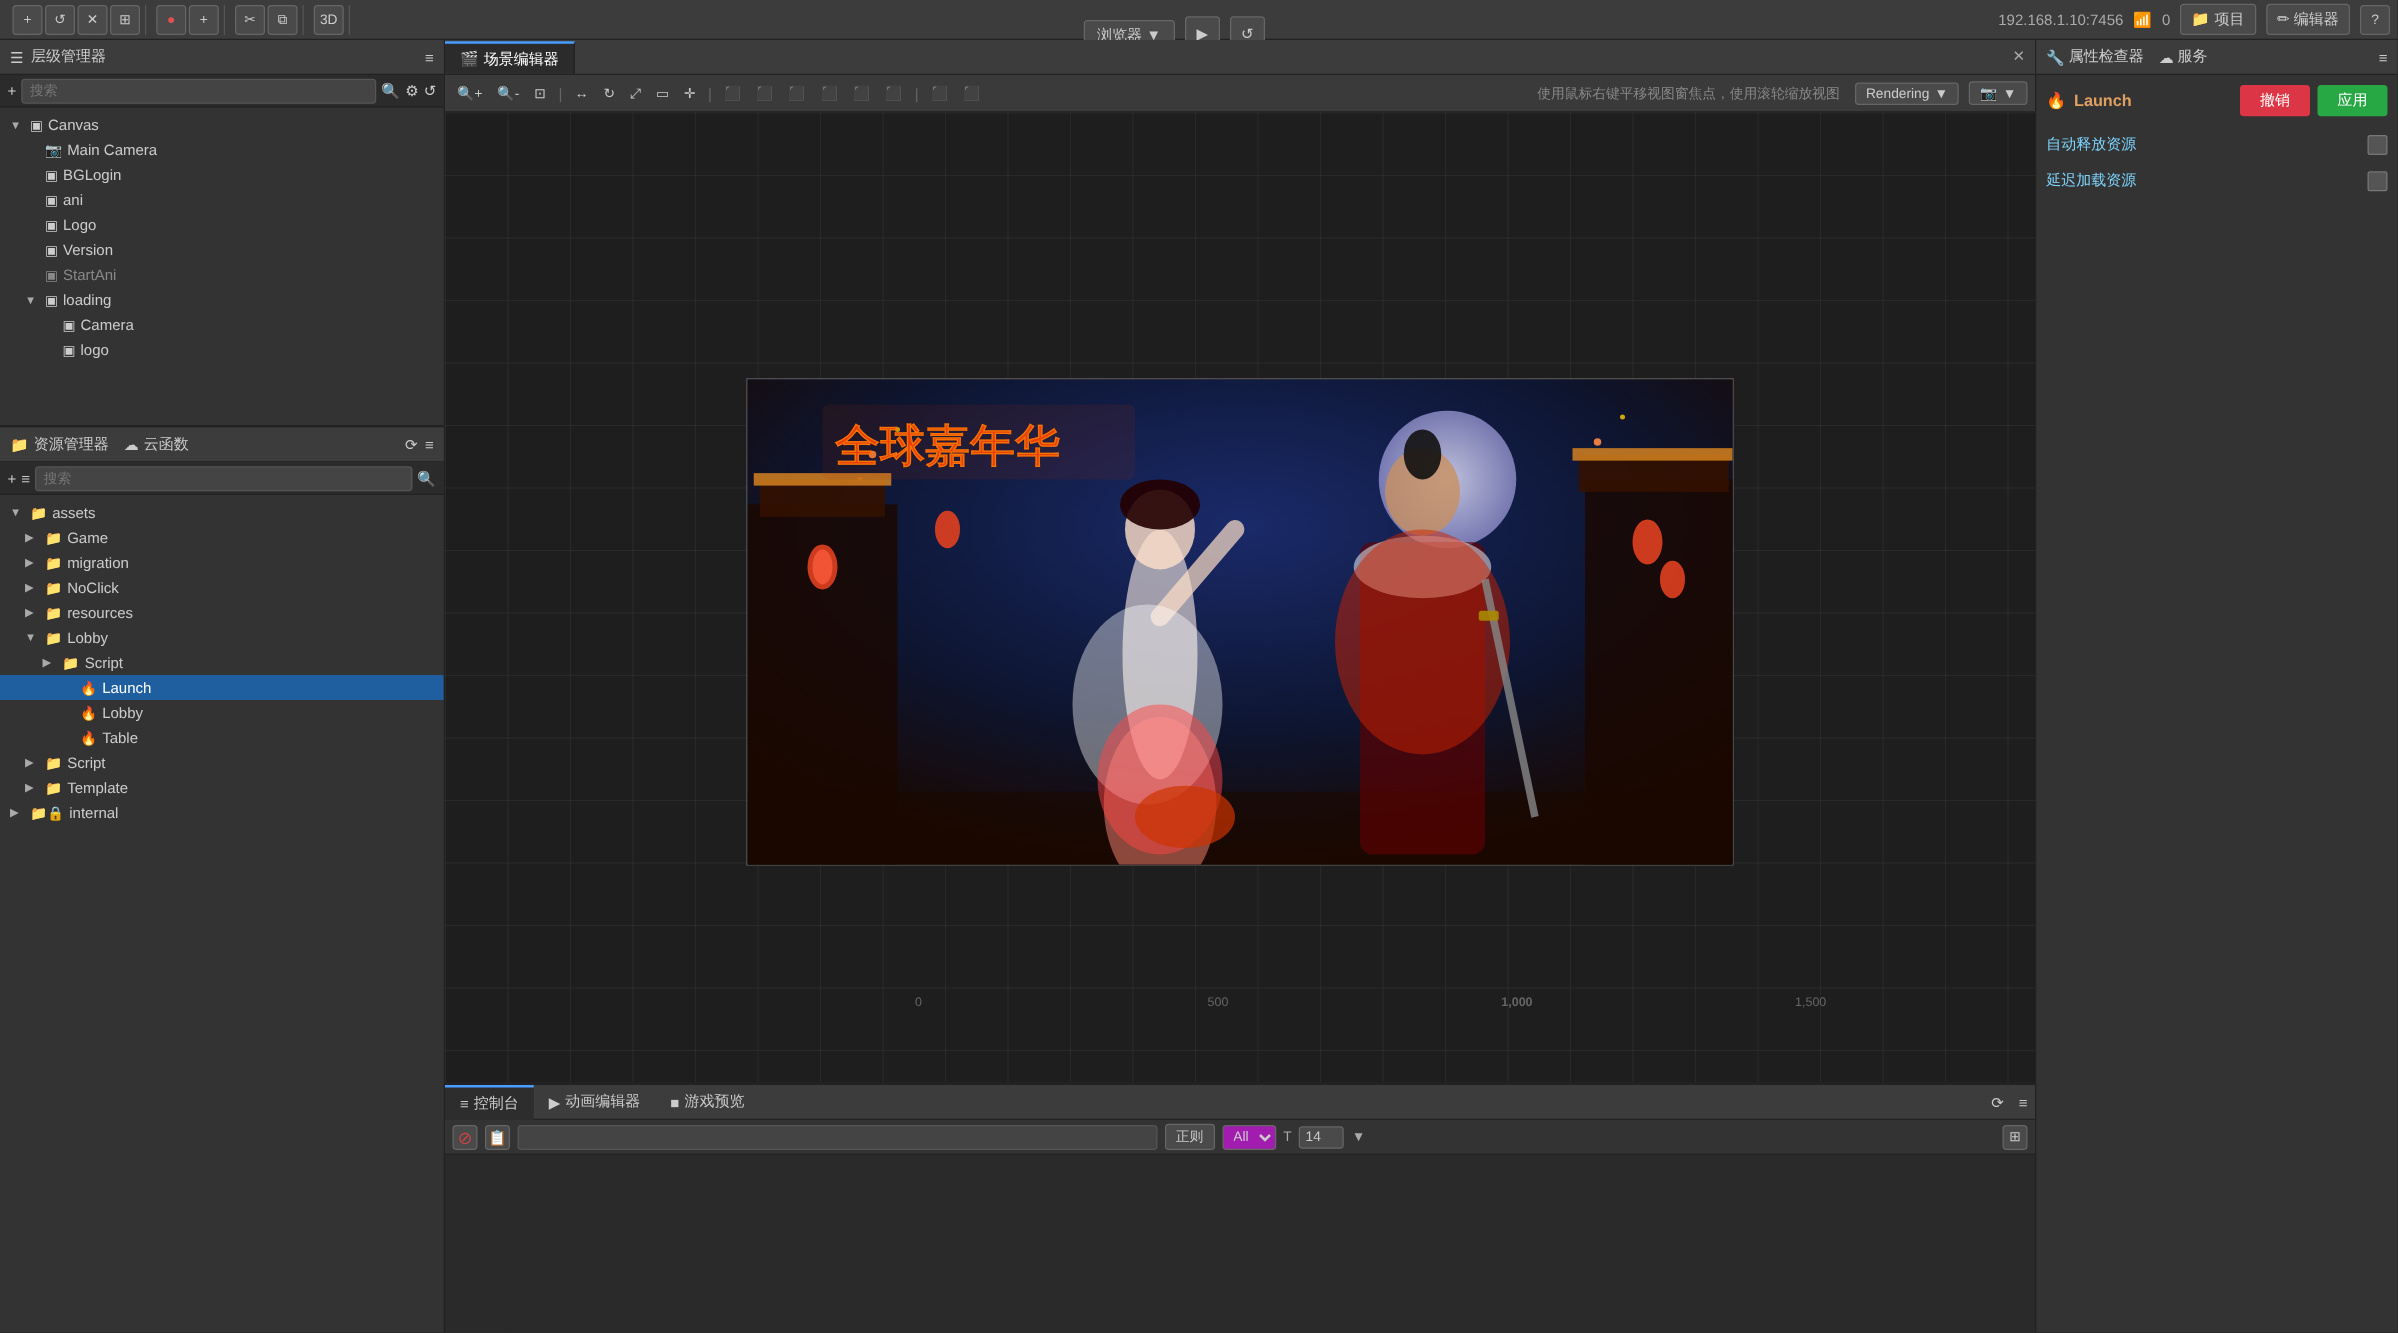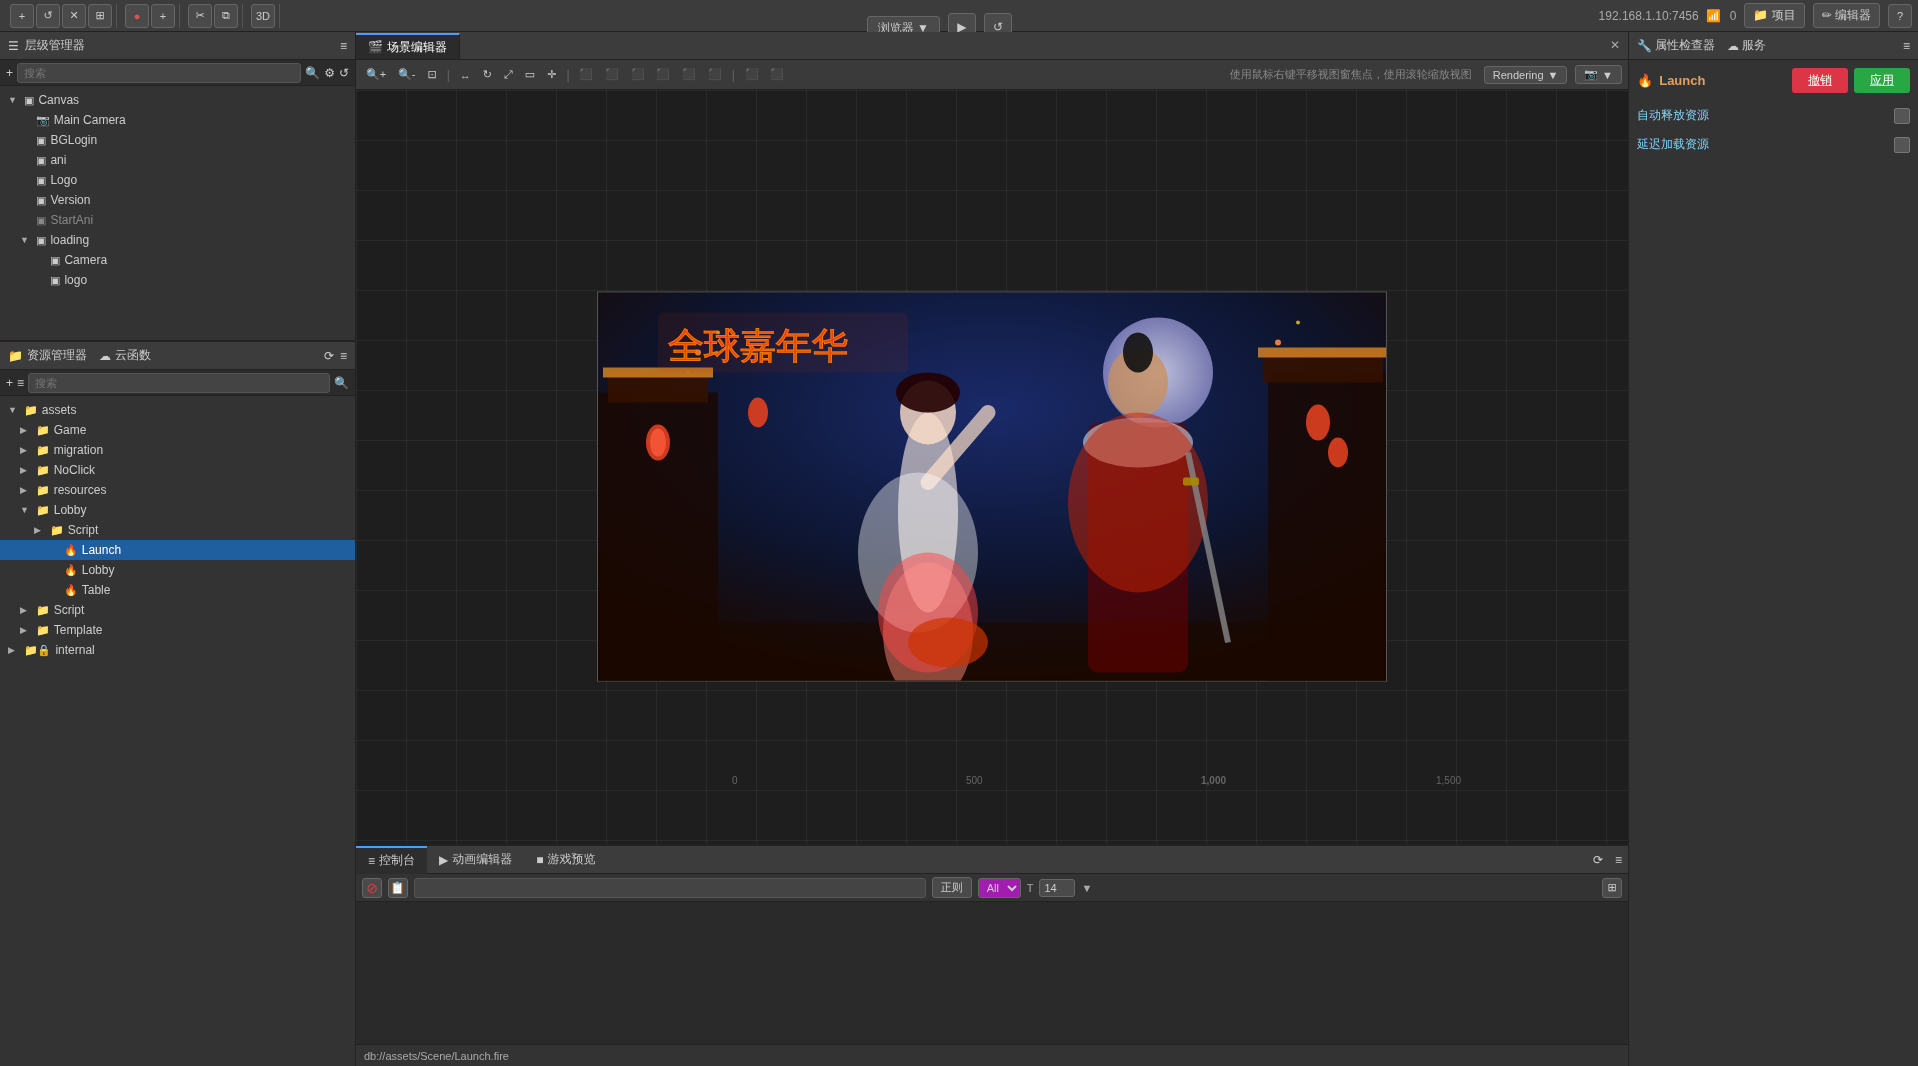--- a/index.html
+++ b/index.html
@@ -925,23 +925,20 @@
         <span style="color:#aaa;font-size:11px;">T</span>
         <input class="console-num-input" type="text" value="14" style="">
         <span style="color:#aaa;font-size:11px;">▼</span>
         <div style="flex:1;"></div>
         <div class="toolbar-btn" style="width:20px;height:20px;">⊞</div>
       </div>
       <div class="console-content">
       </div>
     </div>
 
-    <div class="status-bar">
-      <span>db://assets/Scene/Launch.fire</span>
-    </div>
   </div>
 
   <div class="right-panel">
     <div class="right-panel-header">
       <div class="right-panel-tabs">
         <div class="right-panel-tab">
           <span>🔧</span>
           <span>属性检查器</span>
         </div>
         <div class="right-panel-tab">
@@ -950,21 +947,21 @@
         </div>
       </div>
       <span style="cursor:pointer;">≡</span>
     </div>
     <div class="right-panel-content">
       <div class="property-header">
         <div class="property-title">
           <span>🔥</span>
           <span>Launch</span>
         </div>
-        <div style="display:flex;gap:6px;text-decoration:underline;">
+        <div style="display:flex;gap:6px;">
           <button class="prop-btn prop-btn-cancel">撤销</button>
           <button class="prop-btn prop-btn-apply">应用</button>
         </div>
       </div>
 
       <div class="property-row">
         <span class="property-label">自动释放资源</span>
         <div class="property-checkbox"></div>
       </div>
 

